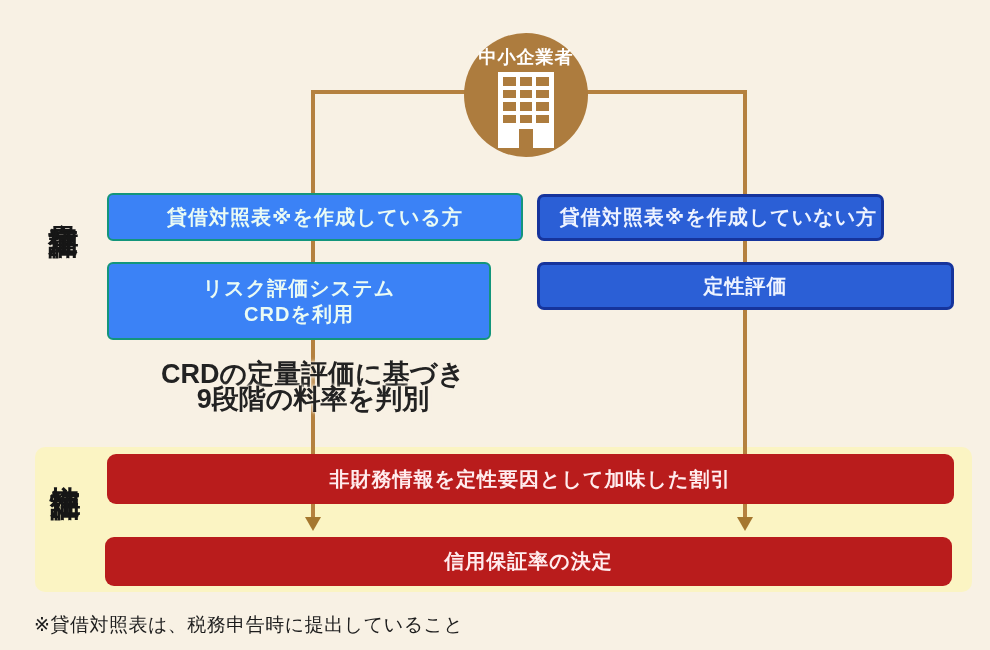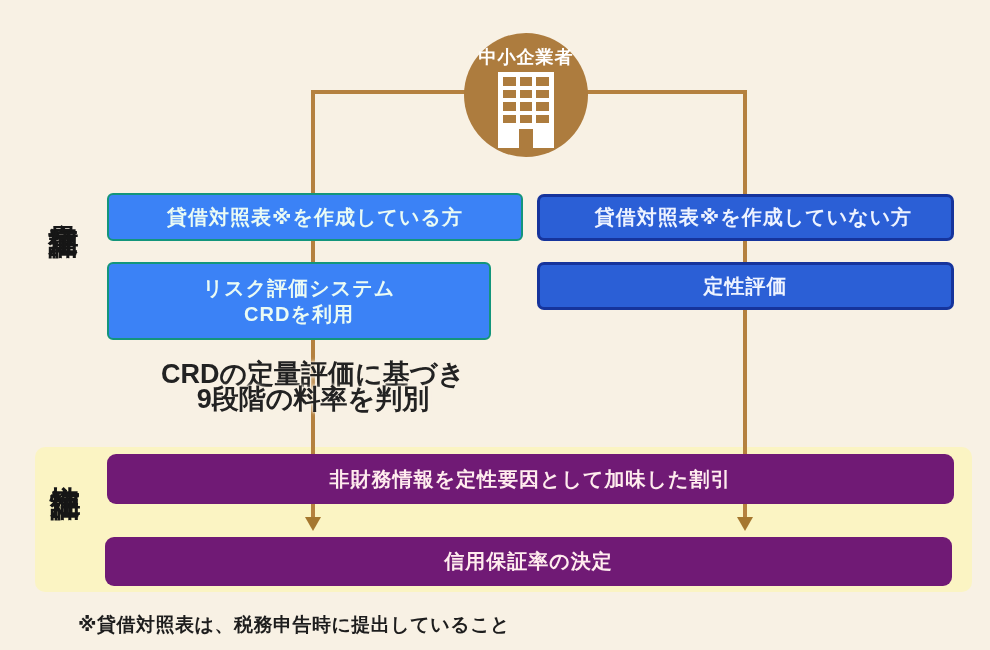--- a/index.html
+++ b/index.html
@@ -31,40 +31,40 @@
   
   .v-label{position:absolute;writing-mode:vertical-rl;text-orientation:upright;
     font-weight:700;font-size:30px;line-height:1.08;letter-spacing:2px;color:#161616;z-index:4;}
   .v-label.quant{left:47px;top:199px;}
   .v-label.qual{left:49px;top:461px;}
   
   .box{position:absolute;display:flex;align-items:center;justify-content:center;
     text-align:center;font-weight:600;letter-spacing:1px;z-index:3;box-sizing:border-box;}
   .box.green{background:#3b82f6;border:2px solid #13957b;border-radius:6px;color:#eafbf4;font-size:20px;}
   .box.blue{background:#2b5fd6;border:3px solid #16349c;border-radius:7px;color:#eef3ff;font-size:20px;}
-  .box.red{background:#701a75;border-radius:9px;color:#ffecee;font-size:20px;}
+  .box.red{background:#b91c1c;border-radius:9px;color:#ffecee;font-size:20px;}
   .box .two-line{line-height:26px;}
   .g1{left:107px;top:193px;width:416px;height:48px;}
   .g2{left:107px;top:262px;width:384px;height:78px;font-size:21px;}
-  .b1{left:537px;top:194px;width:417px;height:47px;padding-left:16px;}
+  .b1{left:537px;top:194px;width:347px;height:47px;padding-left:16px;}
   .b2{left:537px;top:262px;width:417px;height:48px;}
   .r1{left:107px;top:454px;width:847px;height:50px;}
   .r2{left:105px;top:537px;width:847px;height:49px;}
   
   .note{position:absolute;z-index:4;text-align:center;font-weight:700;font-size:27px;
     line-height:25px;color:#222222;
     text-shadow:0 0 3px #f8f1e4,0 0 3px #f8f1e4,0 0 5px #f8f1e4;}
   .note.left{left:118px;top:362px;width:390px;}
   .note.right{left:550px;top:362px;width:390px;}
   
   .band{position:absolute;left:35px;top:447px;width:937px;height:145px;background:#fbf4c3;
     border-radius:10px;z-index:1;}
   
-  .footnote{position:absolute;left:34px;top:612px;font-size:19px;font-weight:700;
-    color:#1d1d1d;letter-spacing:0.5px;z-index:4;margin-left:44px;}
+  .footnote{position:absolute;left:34px;top:612px;font-size:19px;font-weight:400;
+    color:#1d1d1d;letter-spacing:0.5px;z-index:4;}
 </style>
 </head>
 <body>
 
 <div class="canvas">
 
   <div class="h-line"></div>
   <div class="v-line left"></div>
   <div class="v-line right"></div>
   <div class="arrow-down left"></div>

